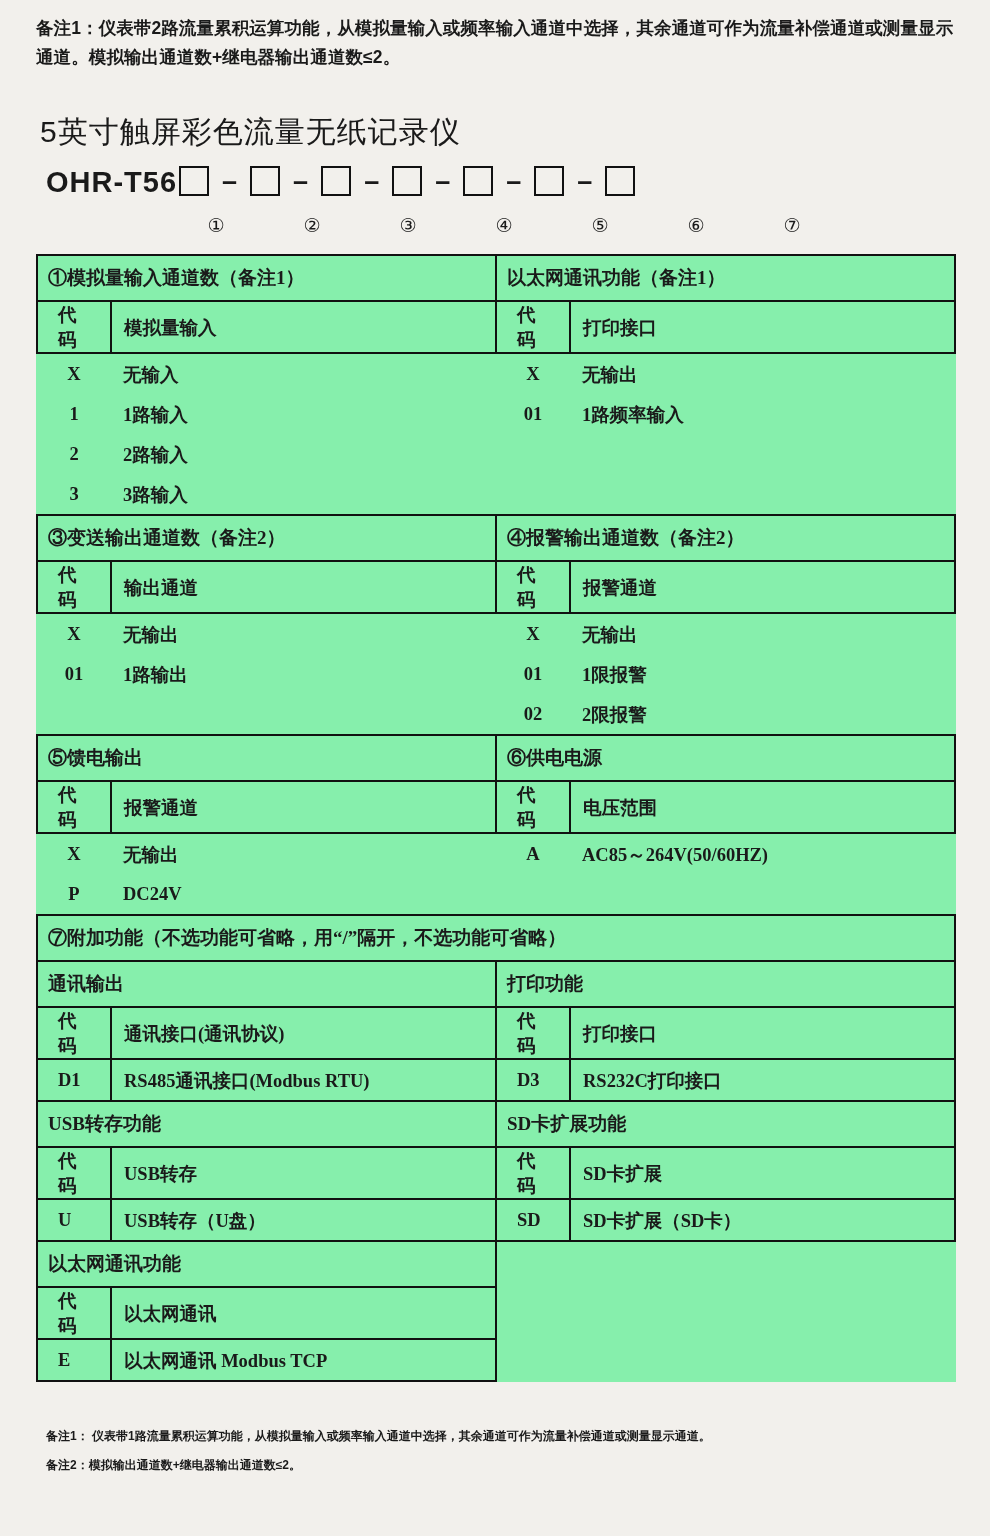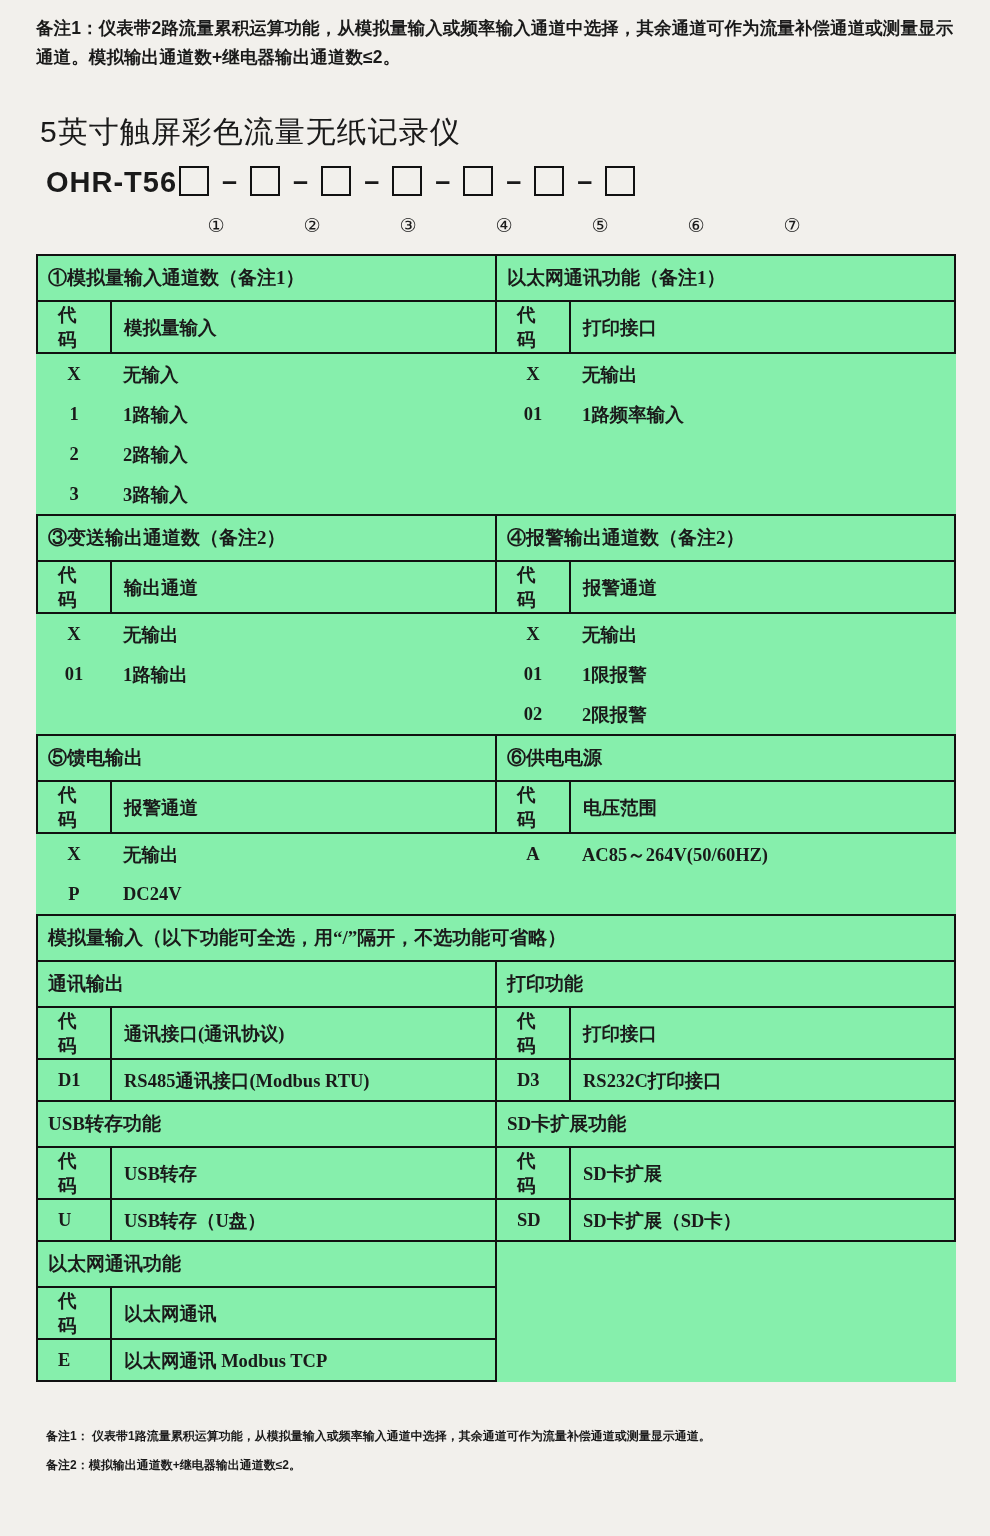--- a/index.html
+++ b/index.html
@@ -326,21 +326,21 @@
           </div>
           <div class="line">
                 <span class="c"></span>
                 <span class="d"></span>
               </div>
         </div>
       </td>
     </tr>
 
     <tr>
-      <td class="sec-head" colspan="4">模拟量输入（以下功能可全选，用“/”隔开，不选功能可省略）</td>
+      <td class="sec-head" colspan="4">⑦附加功能（不选功能可省略，用“/”隔开，不选功能可省略）</td>
     </tr>
 
     <tr>
       <td class="sec-head" colspan="2">通讯输出</td>
       <td class="sec-head" colspan="2">打印功能</td>
     </tr>
     <tr>
       <td class="code-cell">代码</td>
       <td class="desc-cell">通讯接口(通讯协议)</td>
       <td class="code-cell">代码</td>

